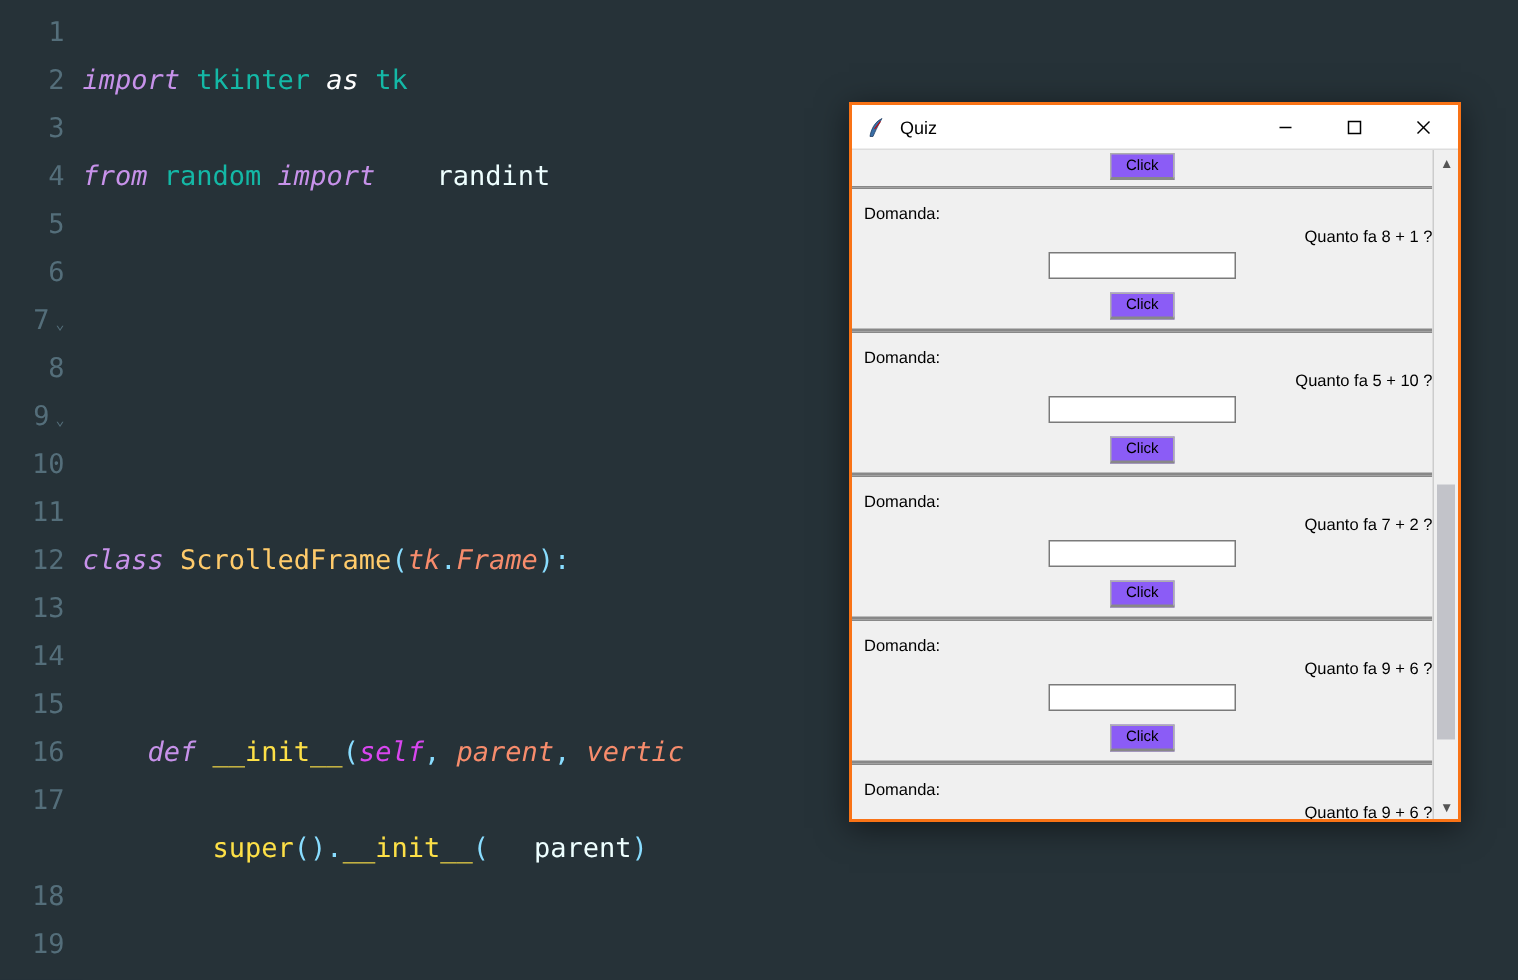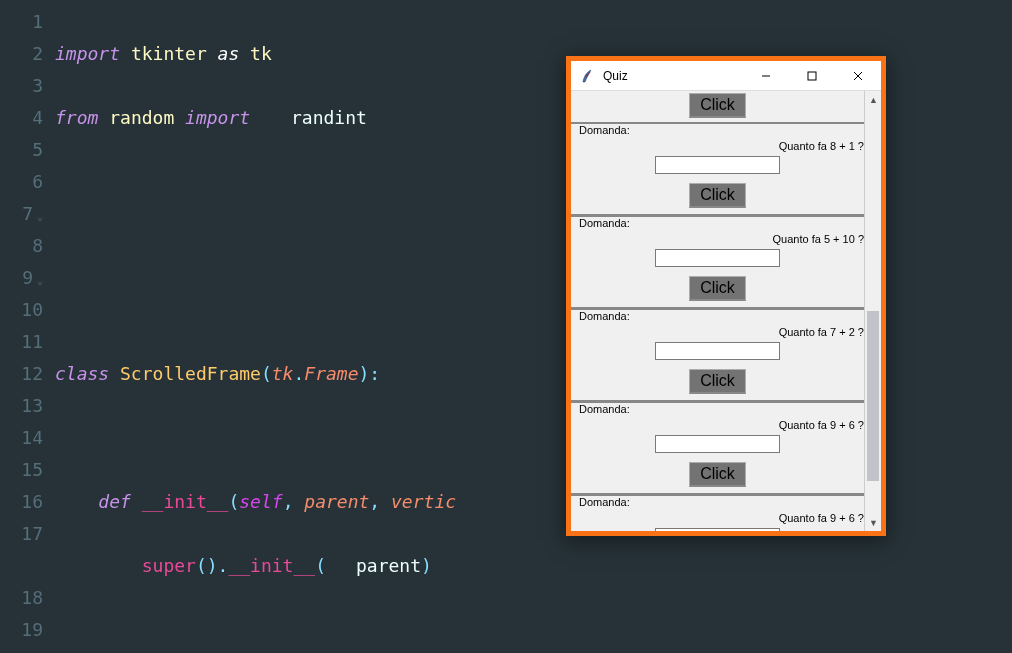--- a/index.html
+++ b/index.html
@@ -34,38 +34,38 @@
     flex: 1;
     padding-top: 6px;
     line-height: 32px;
     white-space: pre;
   }
   .code .line { height: 32px; }
   .kw-import { color: #c792ea; font-style: italic; }
   .kw-class  { color: #c792ea; font-style: italic; }
   .kw-def    { color: #c792ea; font-style: italic; }
   .kw-as     { color: #ffffff; font-style: italic; }
-  .mod       { color: #fef9c3; }
-  .fn        { color: #ec4899; }
+  .mod       { color: #14b8a6; }
+  .fn        { color: #fde047; }
   .cls       { color: #ffcb6b; }
   .self      { color: #d946ef; font-style: italic; }
   .param     { color: #f78c6c; font-style: italic; }
   .comment   { color: #546e7a; font-style: italic; }
   .punct     { color: #89ddff; }
   .var       { color: #eeffff; margin-left: 30px; }
 
   
   .quiz-window {
     position: absolute;
     left: 566px;
-    top: 56px;
-    width: 320px;
+    top: 68px;
+    width: 408px;
     height: 480px;
     background: #f0f0f0;
-    border: 5px solid #f97316;
+    border: 2px solid #f97316;
     box-shadow: 0 4px 20px rgba(0,0,0,0.5);
     font-family: 'Segoe UI', Tahoma, sans-serif;
     font-size: 12px;
     color: #000;
     display: flex;
     flex-direction: column;
   }
   .titlebar {
     height: 30px;
     background: #fff;
@@ -99,21 +99,21 @@
     text-align: center;
     border-bottom: 1px solid #888;
     padding: 2px 0 4px 0;
   }
   .fieldset {
     border: 1px solid #888;
     border-left: none;
     border-right: none;
     border-bottom: 2px solid #888;
     margin: 0;
-    padding: 0 0 6px 0;
+    padding: 10px 0 6px 0;
     position: relative;
   }
   .fieldset .legend {
     position: relative;
     top: -1px;
     left: 6px;
     background: #f0f0f0;
     padding: 0 2px;
     font-size: 11px;
     display: inline-block;
@@ -128,24 +128,24 @@
   .fieldset .entry {
     width: 125px;
     height: 18px;
     background: #fff;
     border: 1px solid #7a7a7a;
     display: inline-block;
   }
   .click-btn {
     display: inline-block;
     padding: 2px 10px;
-    background: #737373;
+    background: #8b5cf6;
     border: 1px solid #adadad;
     border-bottom: 2px solid #888;
-    font-size: 16px;
+    font-size: 10px;
   }
   .scrollbar {
     width: 17px;
     background: #f0f0f0;
     border-left: 1px solid #ccc;
     position: relative;
   }
   .scroll-arrow {
     width: 17px; height: 17px;
     display: flex; align-items:center; justify-content:center;

